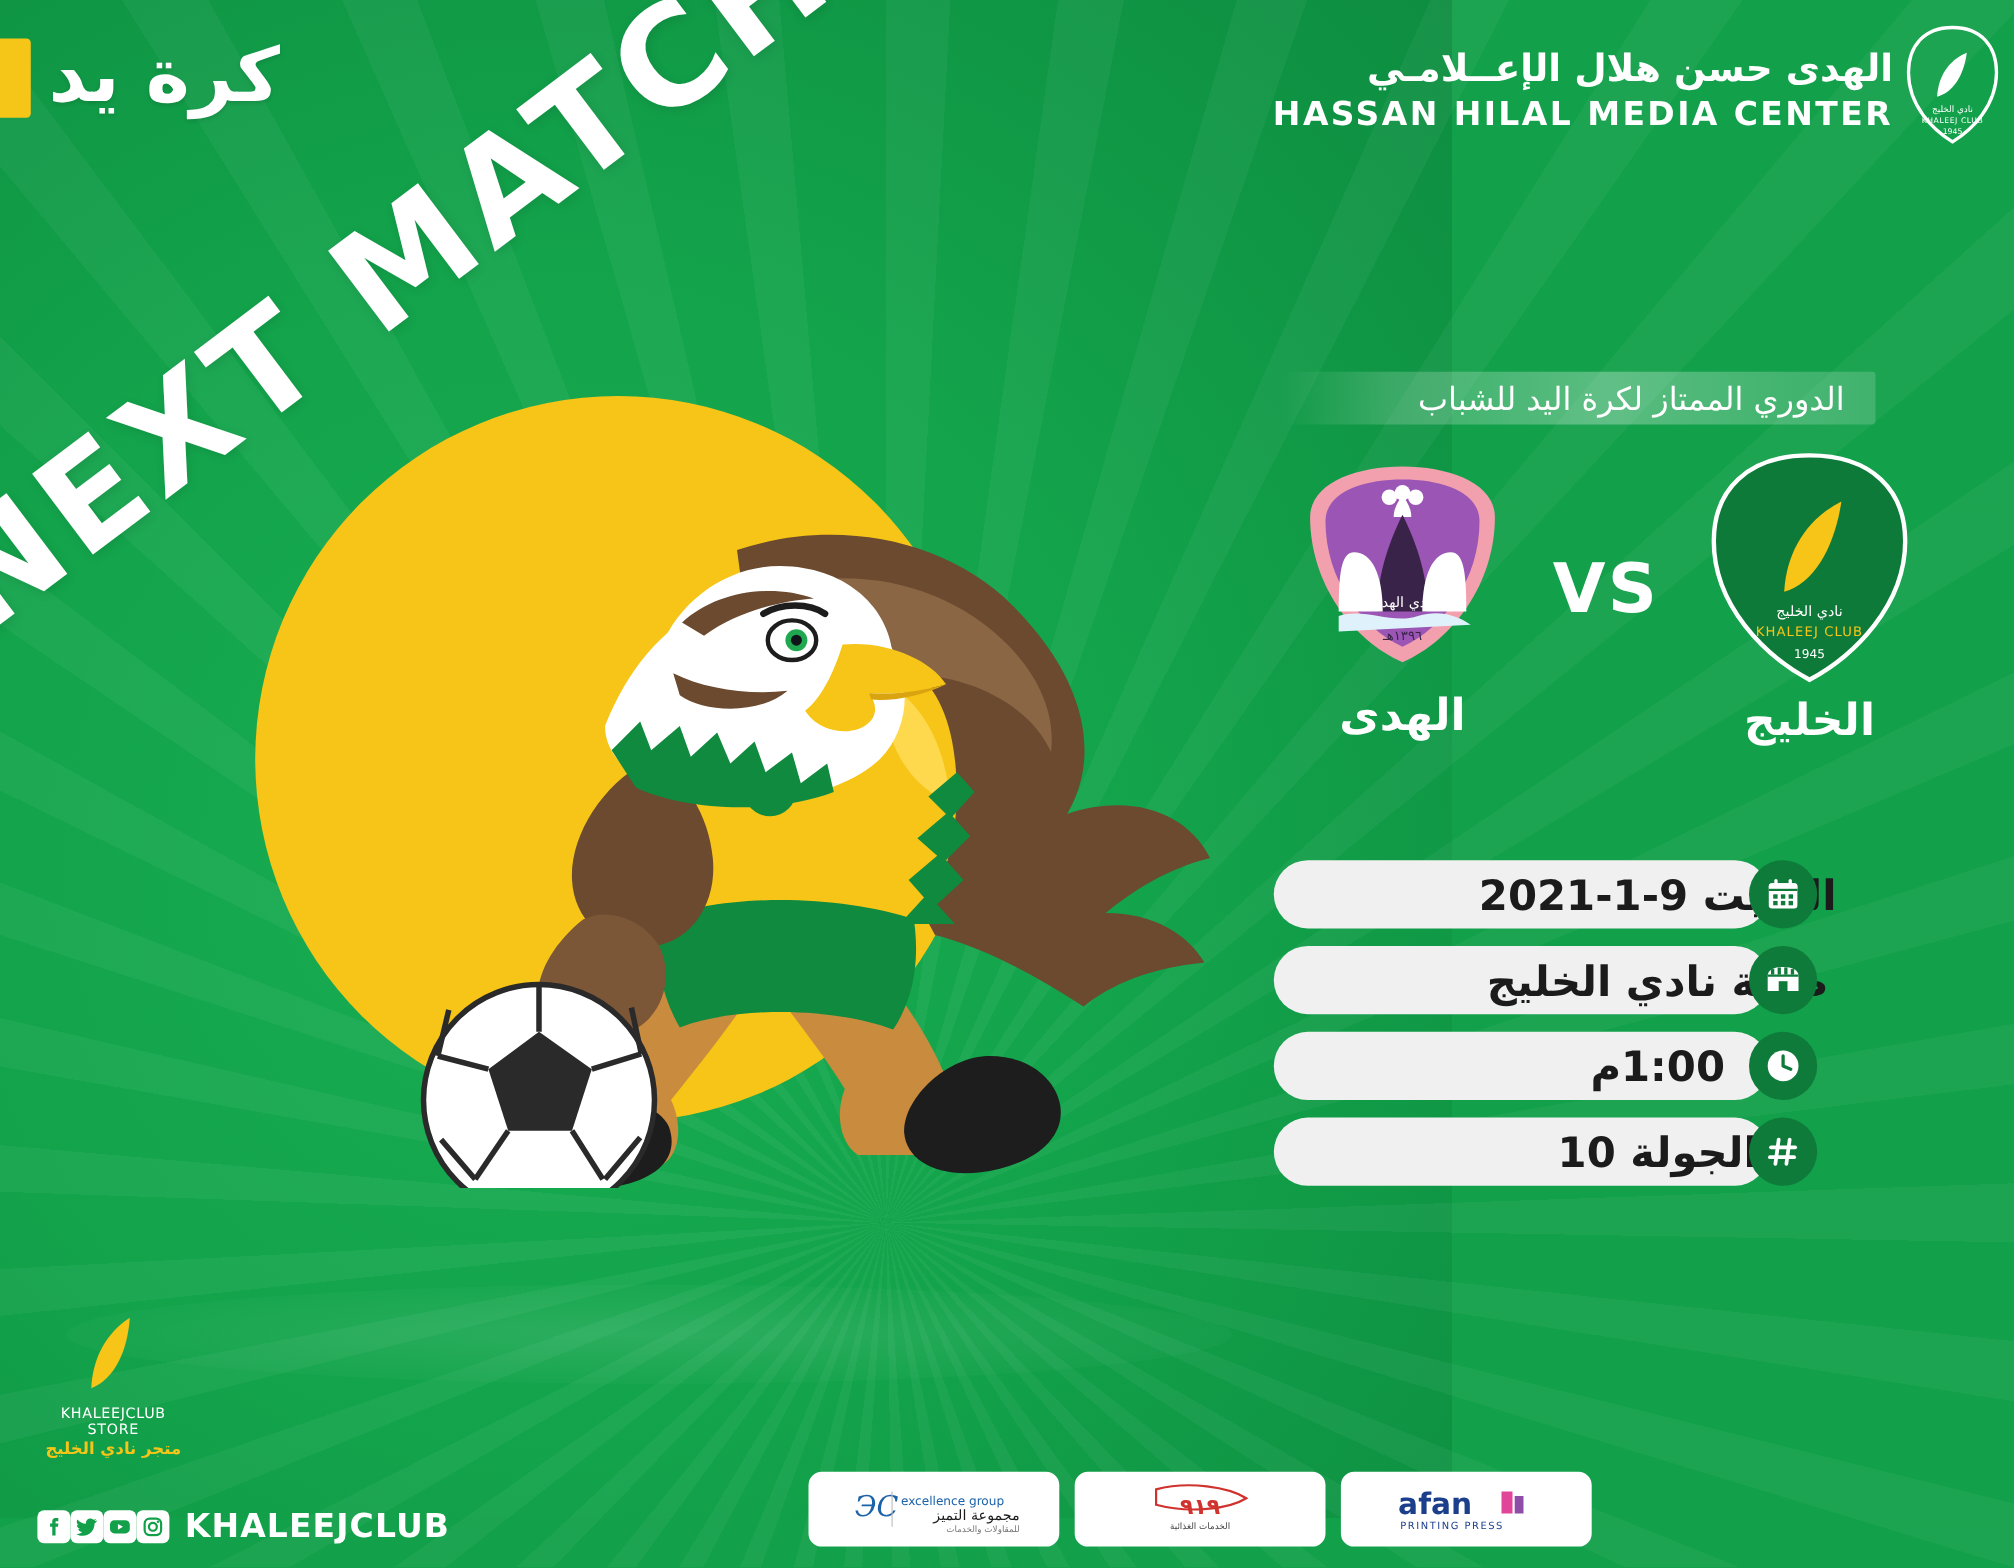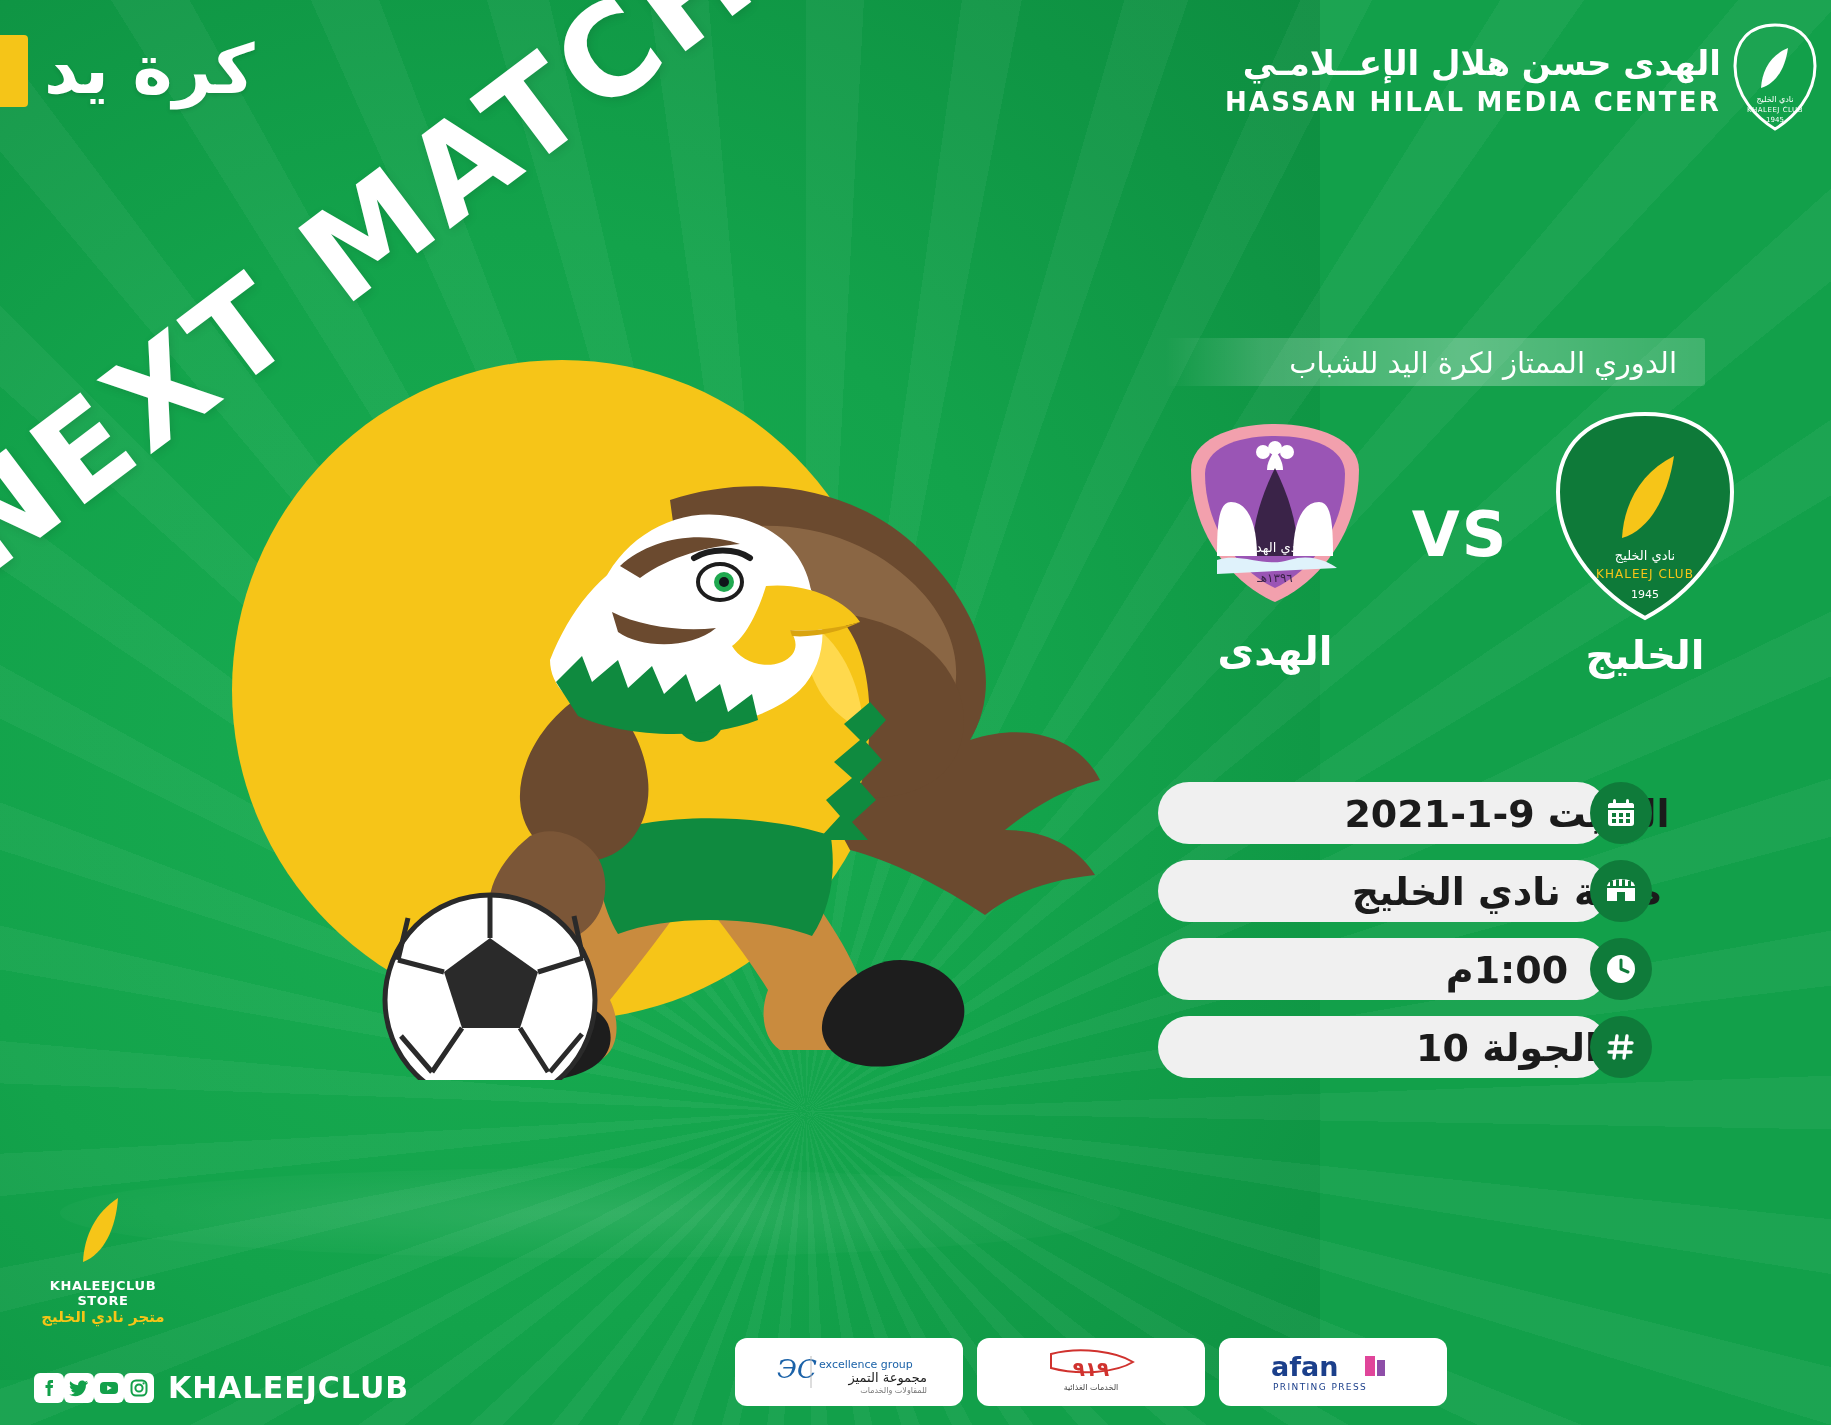--- a/index.html
+++ b/index.html
@@ -37,21 +37,21 @@
   .sport-label{
     position:absolute;left:44px;top:36px;
     color:#ffffff;font-size:68px;font-weight:bold;letter-spacing:-1px;
     direction:rtl;line-height:1;
     text-shadow:0 2px 4px rgba(0,0,0,.12);
   }
   .media-center{
     position:absolute;right:110px;top:44px;text-align:right;direction:rtl;color:#fff;
   }
   .media-ar{font-size:34px;font-weight:bold;letter-spacing:2px;line-height:1.15;}
-  .media-en{font-size:26px;font-weight:bold;letter-spacing:2.2px;margin-top:4px;}
+  .media-en{font-size:30px;font-weight:bold;letter-spacing:2.2px;margin-top:4px;}
   .club-crest-top{
     position:absolute;right:12px;top:22px;width:88px;height:110px;
   }
 
   
   .next-match{
     position:absolute;left:-40px;top:470px;
     transform:rotate(-37deg);
     transform-origin:left center;
     color:#ffffff;font-size:126px;font-weight:bold;letter-spacing:6px;
@@ -115,21 +115,21 @@
   }
   .info-icon{
     position:absolute;left:432px;top:0;width:62px;height:62px;border-radius:50%;
     background:#0f7b3a;display:flex;align-items:center;justify-content:center;
   }
 
   
   .store-logo{
     position:absolute;left:38px;top:1192px;width:130px;text-align:center;color:#fff;
   }
-  .store-en{font-size:13px;font-weight:bold;letter-spacing:.6px;margin-top:4px;color:#fff;}
+  .store-en{font-size:13px;font-weight:normal;letter-spacing:.6px;margin-top:4px;color:#fff;}
   .store-ar{font-size:15px;font-weight:bold;direction:rtl;color:#f6c518;}
   .social{
     position:absolute;left:34px;top:1370px;display:flex;align-items:center;gap:0;
   }
   .social-icon{width:30px;height:30px;border-radius:6px;background:#ffffff;display:flex;align-items:center;justify-content:center;}
   .social-handle{color:#ffffff;font-size:30px;font-weight:bold;letter-spacing:1px;margin-left:14px;}
 
   .sponsors{
     position:absolute;left:735px;top:1338px;display:flex;gap:14px;
   }

